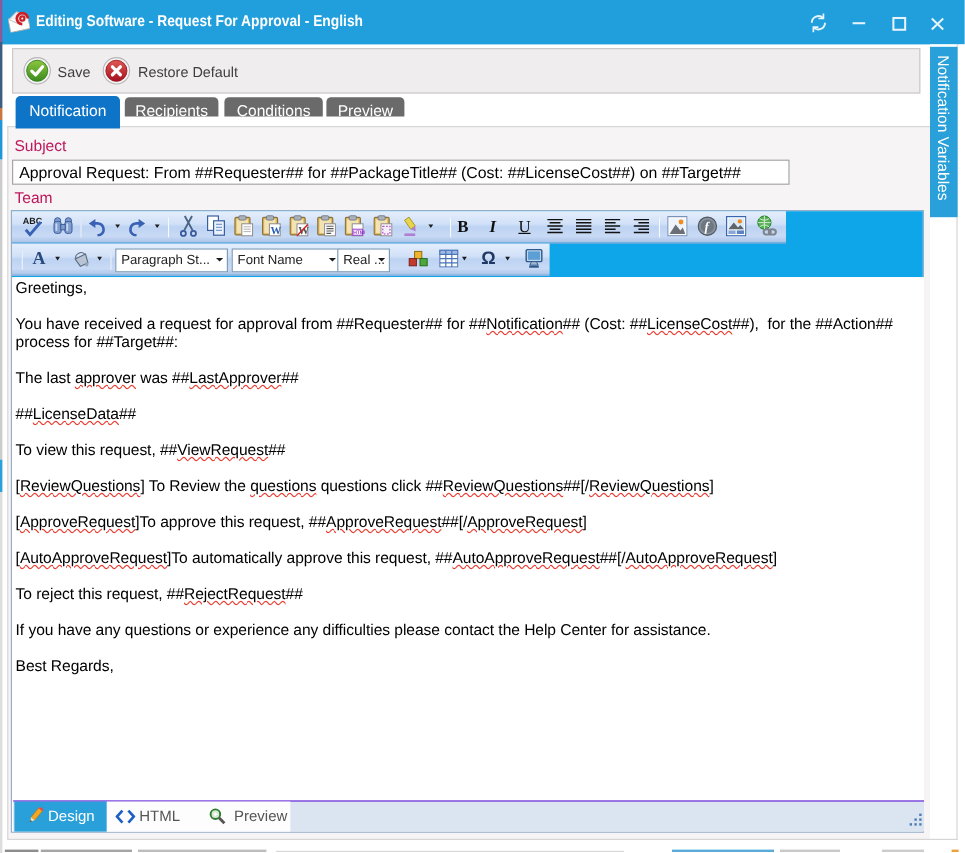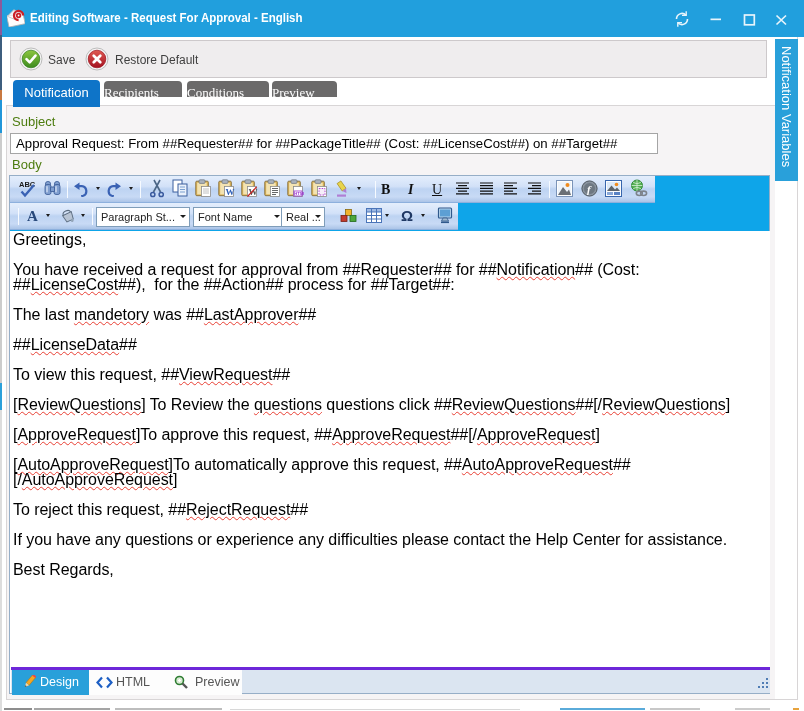--- a/index.html
+++ b/index.html
@@ -9,26 +9,26 @@
 
   
   #titlebar { left:0; top:0; width:804px; height:37px; background:#219fdd; }
   #title-text { left:30px; top:10px; color:#fff; font-size:13px; font-weight:bold; transform:scaleX(0.885); transform-origin:0 0; white-space:nowrap; z-index:2; }
 
   
   #toolbar { left:10px; top:40px; width:757px; height:38px; background:#efedee; border:1px solid #cdc9cb; }
   .tb-label { position:absolute; top:53px; font-size:12px; color:#3f3f3f; z-index:2; }
 
   
-  .tab { position:absolute; top:81px; height:16px; background:#6b6a6a; border-radius:4px 4px 0 0; color:#fff; font-size:13px; line-height:24px;font-family:Liberation Serif, serif; }
+  .tab { position:absolute; top:81px; height:16px; background:#6b6a6a; border-radius:4px 4px 0 0; color:#fff; font-size:13px; text-align:center; line-height:24px; }
   #tab-active { left:13px; top:80px; width:87px; height:27px; background:#0e74c8; border-radius:4px 4px 0 0; color:#fff; font-size:13px; text-align:center; line-height:25px; position:absolute; z-index:3; }
 
   
   #panel { left:6px; top:105px; width:769px; height:595px; background:#f6f4f5; border:1px solid #d8d5d6; border-right:none; z-index:1; }
-  .lbl { position:absolute; font-size:13px; color:#4d7c0f; z-index:2; }
+  .lbl { position:absolute; font-size:13px; color:#be185d; z-index:2; }
   #subject-input { left:10px; top:133px; width:648px; height:21px; background:#fff; border:1px solid #a5a5a5; font-size:13.2px; color:#000; padding:0 0 0 5px; line-height:20px; z-index:2; }
 
   
   #right-white { left:775px; top:37px; width:23px; height:663px; background:#fff; border-right:1px solid #d8d5d6; border-bottom:1px solid #d8d5d6; z-index:2; }
   #vtab { left:775px; top:39px; width:23px; height:142px; background:#29a0da; z-index:3; }
   #vtab span { position:absolute; left:4px; top:7px; color:#fff; font-size:13px; white-space:nowrap; writing-mode:vertical-lr; }
   #right-outer { left:799px; top:37px; width:5px; height:674px; background:#fff; z-index:2; }
 
   
   #editor { left:9px; top:175px; width:761px; height:519px; border:1px solid #96aec7; background:#fff; z-index:2; }
@@ -36,27 +36,27 @@
   .strip { position:absolute; left:0px; background:linear-gradient(#e4eefc 0%, #d2e1f8 40%, #bdd3f2 50%, #c8daf5 80%, #abc4e7 100%); border-bottom:1px solid #8db0dd; }
   #strip1 { top:0px; width:645px; height:27px; }
   #strip2 { top:27px; width:448px; height:27px; }
   .vsep { position:absolute; width:1px; height:17px; background:#9fbce5; border-right:1px solid #f6faff; }
   .caret { position:absolute; width:0; height:0; border-left:2.6px solid transparent; border-right:2.6px solid transparent; border-top:3.2px solid #1c1c1c; }
   .combo { position:absolute; top:31px; height:20px; background:#fff; border:1px solid #7f9db9; font-size:11px; color:#222; line-height:18px; padding-left:4px; }
   .combo .ca { position:absolute; right:3px; top:7px; width:0; height:0; border-left:3.2px solid transparent; border-right:3.2px solid transparent; border-top:3.8px solid #1c1c1c; }
   .bin { position:absolute; font-family:"Liberation Serif", serif; color:#101010; }
 
   
-  #ed-body { left:1px; top:55px; width:759px; height:436px; background:#fff; overflow:hidden; font-size:16px; color:#000; letter-spacing:-0.05px; }
+  #ed-body { left:1px; top:55px; width:759px; height:436px; background:#fff; overflow:hidden; font-size:13px; color:#000; letter-spacing:-0.05px; }
   #ed-body .tx { padding:1px 6px 0 2px; }
   #ed-body p { margin:0 0 15px 0; line-height:15px; }
   .sq { text-decoration:underline; text-decoration-style:wavy; text-decoration-color:#e93f33; text-decoration-thickness:1px; text-underline-offset:1px; }
 
   
-  #ed-bottom { left:1px; top:491px; width:759px; height:26px; background:#dbe5f1; border-top:3px solid #6d28d9; }
+  #ed-bottom { left:1px; top:491px; width:759px; height:26px; background:#dbe5f1; border-top:1px solid #6d28d9; }
   #bt-design { position:absolute; left:1px; top:0px; width:77px; height:25px; background:#29a0da; color:#fff; font-size:12.5px; line-height:25px; }
   #bt-white { position:absolute; left:78px; top:0px; width:153px; height:25px; background:#fdfdfd; }
   .bt-lbl { position:absolute; top:0; font-size:12.5px; color:#555; line-height:25px; }
 
   #grip { position:absolute; right:2px; bottom:5px; width:13px; height:13px; }
   #grip i { position:absolute; width:2px; height:2px; background:#4f7cb4; }
 
   
   .bstrip { position:absolute; top:708px; height:2px; }
   .lstrip { position:absolute; left:0px; width:2px; }
@@ -130,21 +130,21 @@
 <div class="tb-label abs" style="left:115px;">Restore Default</div>
 
 <div id="tab-active">Notification</div>
 <div class="tab" style="left:104px;width:78px;">Recipients</div>
 <div class="tab" style="left:187px;width:82px;">Conditions</div>
 <div class="tab" style="left:272px;width:65px;">Preview</div>
 
 <div id="panel" class="abs"></div>
 <div class="lbl" style="left:12px;top:114px;">Subject</div>
 <div id="subject-input" class="abs">Approval Request: From ##Requester## for ##PackageTitle## (Cost: ##LicenseCost##) on ##Target##</div>
-<div class="lbl" style="left:12px;top:157px;">Body</div>
+<div class="lbl" style="left:12px;top:157px;">Team</div>
 
 <div id="right-white" class="abs"></div>
 <div id="right-outer" class="abs"></div>
 <div id="vtab" class="abs">
     <span>Notification Variables</span>
   </div>
 
 <div id="editor" class="abs">
   <div id="ed-toolzone" class="abs">
     <div id="strip1" class="strip"></div>
@@ -337,21 +337,21 @@
       <rect x="1.5" y="1" width="13" height="10" rx="1" fill="#bcd8f0" stroke="#30598c" stroke-width="1.2"></rect>
       <rect x="3" y="2.5" width="10" height="7" fill="#5d9fd4"></rect>
       <path d="M6 11 h4 l1.5 3 h-7 z" fill="#9fb8cf" stroke="#30598c" stroke-width="0.8"></path>
       <rect x="4" y="14.5" width="8" height="1.6" fill="#30598c"></rect>
     </svg>
   </div>
   <div id="ed-body" class="abs">
     <div class="tx">
       <p>Greetings,</p>
       <p>You have received a request for approval from ##Requester## for ##<span class="sq">Notification</span>## (Cost: ##<span class="sq">LicenseCost</span>##),&nbsp; for the ##Action## process for ##Target##:</p>
-      <p>The last <span class="sq">mandetory</span> was ##<span class="sq">LastApprover</span>##</p>
+      <p>The last <span class="sq">approver</span> was ##<span class="sq">LastApprover</span>##</p>
       <p>##<span class="sq">LicenseData</span>##</p>
       <p>To view this request, ##<span class="sq">ViewRequest</span>##</p>
       <p>[<span class="sq">ReviewQuestions</span>] To Review the <span class="sq">questions</span> questions click ##<span class="sq">ReviewQuestions</span>##[/<span class="sq">ReviewQuestions</span>]</p>
       <p>[<span class="sq">ApproveRequest</span>]To approve this request, ##<span class="sq">ApproveRequest</span>##[/<span class="sq">ApproveRequest</span>]</p>
       <p>[<span class="sq">AutoApproveRequest</span>]To automatically approve this request, ##<span class="sq">AutoApproveRequest</span>##[/<span class="sq">AutoApproveRequest</span>]</p>
       <p>To reject this request, ##<span class="sq">RejectRequest</span>##</p>
       <p>If you have any questions or experience any difficulties please contact the Help Center for assistance.</p>
       <p>Best Regards,</p>
     </div>
   </div>

